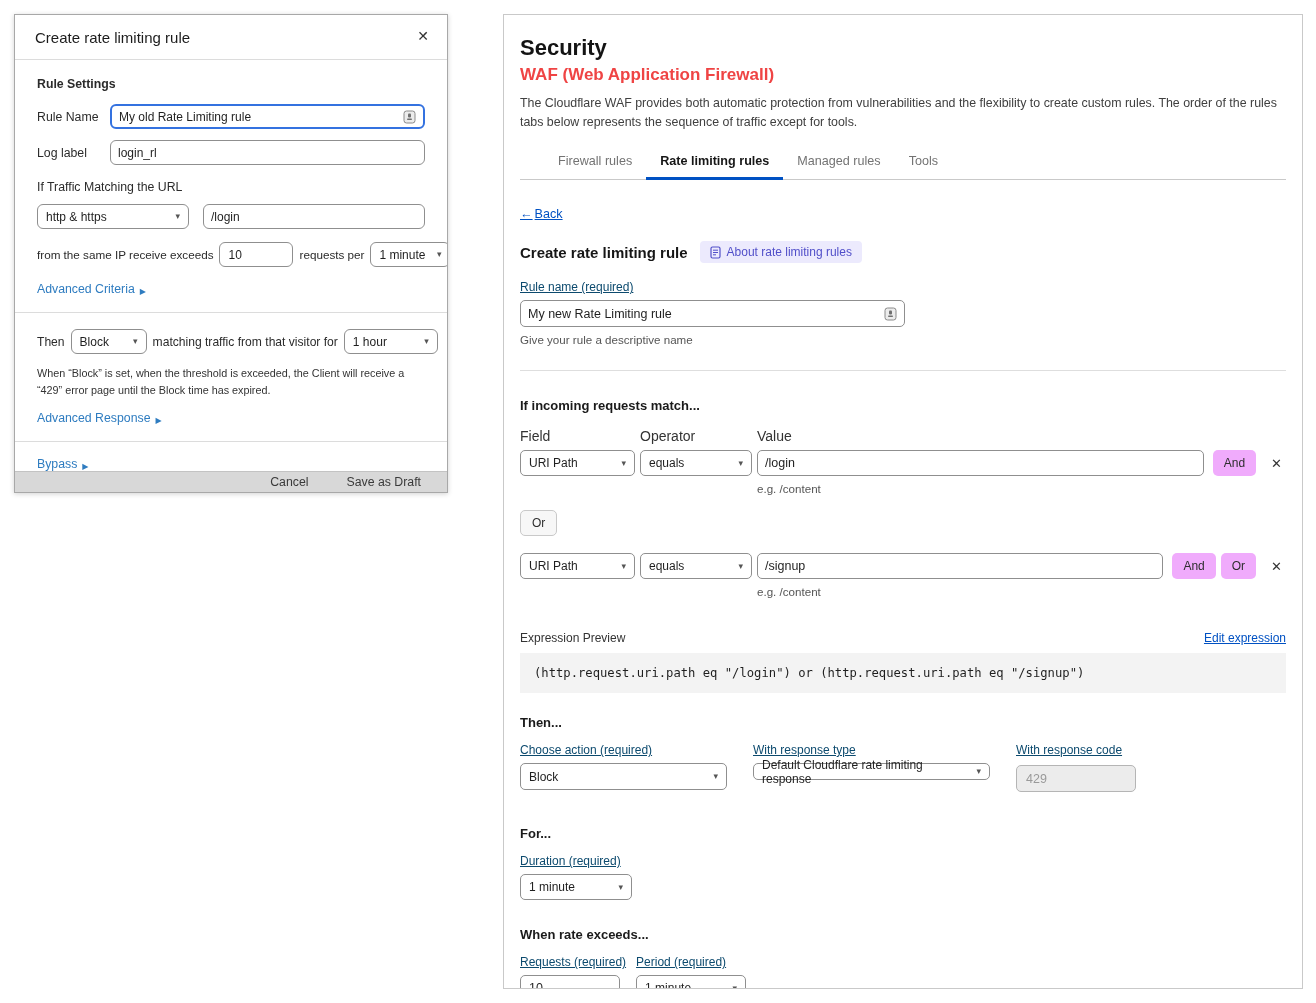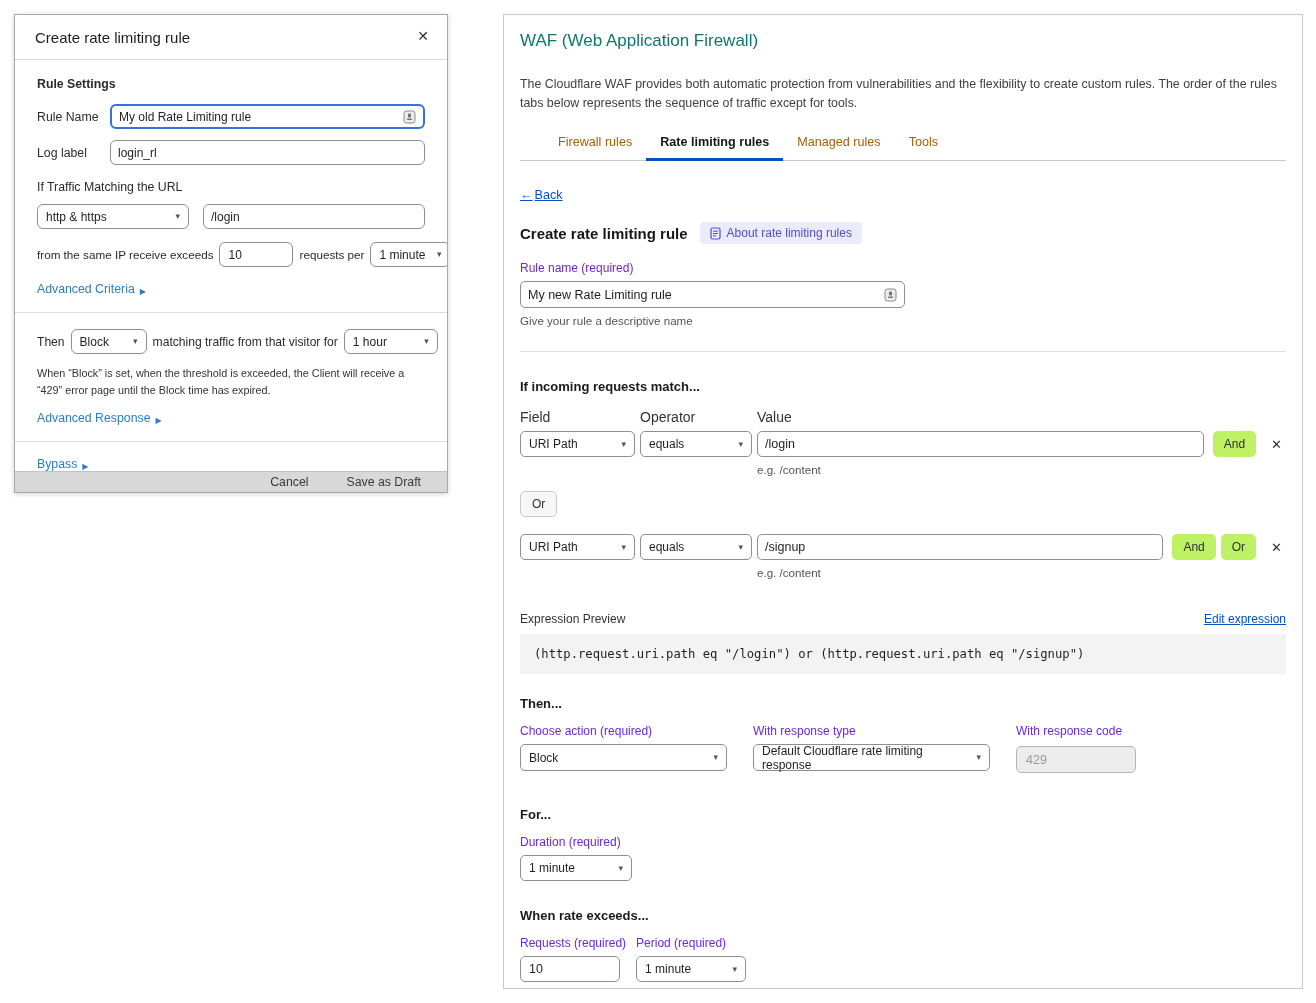--- a/index.html
+++ b/index.html
@@ -51,61 +51,61 @@
 
   
   .af-icon { flex:none; width:13px; height:14px; display:inline-block; }
 
   
   .panel {
     position:absolute; left:503px; top:14px; width:800px; height:975px;
     background:#fff; border:1px solid #c9c9c9; padding:16px; overflow:hidden;
   }
   .page-title { font-size:22px; font-weight:bold; color:#141414; margin:4px 0 4px; }
-  .page-subtitle { font-size:17px; font-weight:400; color:#0f766e; margin-bottom:24px; }
+  .page-subtitle { font-size:17px; font-weight:700; color:#ef4444; margin-bottom:9px; }
   .page-desc { font-size:12.4px; line-height:1.5; color:#404040; margin-bottom:15px; }
   .tabs { display:flex; border-bottom:1px solid #c9c9c9; padding-left:24px; }
-  .tab { position:relative; padding:8px 14px 11px; font-size:12.6px; color:#a16207; cursor:pointer; }
+  .tab { position:relative; padding:8px 14px 11px; font-size:12.6px; color:#737373; cursor:pointer; }
   .tab.active { font-weight:bold; color:#161616; }
   .tab.active::after { content:""; position:absolute; left:0; right:0; bottom:-1px; height:3px; background:#0051c3; }
   .back-link { display:inline-flex; gap:2px; margin-top:27px; font-size:12.6px; color:#0051c3;
     text-decoration:underline; cursor:pointer; }
   .form-title-row { display:flex; align-items:center; gap:12px; margin:19px 0 17px; }
   .form-title { font-size:15px; font-weight:bold; color:#161616; }
   .about-badge { display:inline-flex; align-items:center; gap:6px; background:#eceafd; color:#514fc9;
     border-radius:4px; padding:4px 10px; font-size:12px; cursor:pointer; }
-  .lbl { display:block; font-size:12px; color:#6d28d9; margin-bottom:6px; }
+  .lbl { display:block; font-size:12px; color:#0c4a6e; margin-bottom:6px;text-decoration:underline; }
   .rn-wrap { width:385px; }
   .help-text { font-size:11.6px; color:#555; margin-top:6px; }
   .panel-hr { border:none; border-top:1px solid #dedede; margin:24px 0 0; }
   .sect-heading { font-size:13px; font-weight:bold; color:#1a1a1a; }
   .match-heading { margin:27px 0 15px; }
   .crit-labels { display:flex; gap:5px; font-size:14px; color:#333; margin-bottom:6px; }
   .crit-labels .c1 { width:115px; } .crit-labels .c2 { width:112px; }
   .crit-row { display:flex; align-items:center; gap:5px; }
   .sel-sm { width:115px; height:26px; border-radius:5px; }
   .sel-op { width:112px; height:26px; border-radius:5px; }
   .value-wrap { flex:1; height:26px; border-radius:5px; margin-right:4px; }
-  .btn-gray { background:#bef264; border:none; border-radius:5px; padding:6px 11px;
+  .btn-gray { background:#f0abfc; border:none; border-radius:5px; padding:6px 11px;
     font-family:"Liberation Sans",sans-serif; font-size:12px; color:#2e2e2e; cursor:pointer; }
   .x-btn { background:none; border:none; font-size:13px; color:#333; cursor:pointer; padding:2px 4px; margin-left:6px; }
   .crit-help { font-size:11.6px; color:#555; margin:6px 0 0 237px; }
   .or-standalone { display:inline-block; background:#f7f7f7; border:1px solid #c9c9c9; border-radius:5px;
     padding:5px 11px; font-size:12px; color:#2e2e2e; margin:15px 0 17px; cursor:pointer;
     font-family:"Liberation Sans",sans-serif; }
   .expr-row { display:flex; align-items:center; justify-content:space-between; margin-top:33px; }
   .expr-label { font-size:12px; color:#333; }
   .link-blue { font-size:12px; color:#0051c3; text-decoration:underline; cursor:pointer; }
   .code-box { margin-top:8px; background:#f3f3f3; padding:13px 14px;
     font-family:"DejaVu Sans Mono", monospace; font-size:12.2px; color:#1f1f1f; }
   .then-heading { margin:22px 0 13px; }
   .then-grid { display:flex; gap:26px; }
   .then-col .selectbox, .then-col .disabled-input { margin-top:2px; }
   .sel-action { width:207px; height:27px; border-radius:5px; }
-  .sel-resp { width:237px; height:27px; border-radius:5px; }
+  .sel-resp { width:237px; height:17px; border-radius:5px; }
   .disabled-input { width:120px; height:27px; background:#ececec; border:1px solid #b5b5b5;
     border-radius:5px; padding:0 9px; font-family:"Liberation Sans",sans-serif; font-size:12.5px; color:#9a9a9a; }
   .for-heading { margin:34px 0 13px; }
   .sel-dur { width:112px; height:26px; border-radius:5px; }
   .rate-heading { margin:27px 0 13px; }
   .pair-row { display:flex; gap:10px; }
   .pair-col .lbl { white-space:nowrap; }
   .req-input { width:100px; height:26px; border:1px solid #8f8f8f; border-radius:5px; padding:0 8px;
     font-family:"Liberation Sans",sans-serif; font-size:12.5px; color:#1f1f1f; outline:none; }
   .sel-period { width:110px; height:26px; border-radius:5px; }
@@ -200,20 +200,21 @@
       </a>
     </div>
 
     <footer class="dialog-footer">
       <button class="footer-btn">Cancel</button>
       <button class="footer-btn">Save as Draft</button>
     </footer>
   </section>
 
   <section class="panel">
+    <h1 class="page-title">Security</h1>
     <h2 class="page-subtitle">WAF (Web Application Firewall)</h2>
     <p class="page-desc">The Cloudflare WAF provides both automatic protection from vulnerabilities and the flexibility to create custom rules. The order of the rules tabs below represents the sequence of traffic except for tools.</p>
 
     <nav class="tabs">
       <div class="tab">Firewall rules</div>
       <div class="tab active">Rate limiting rules</div>
       <div class="tab">Managed rules</div>
       <div class="tab">Tools</div>
     </nav>
 

